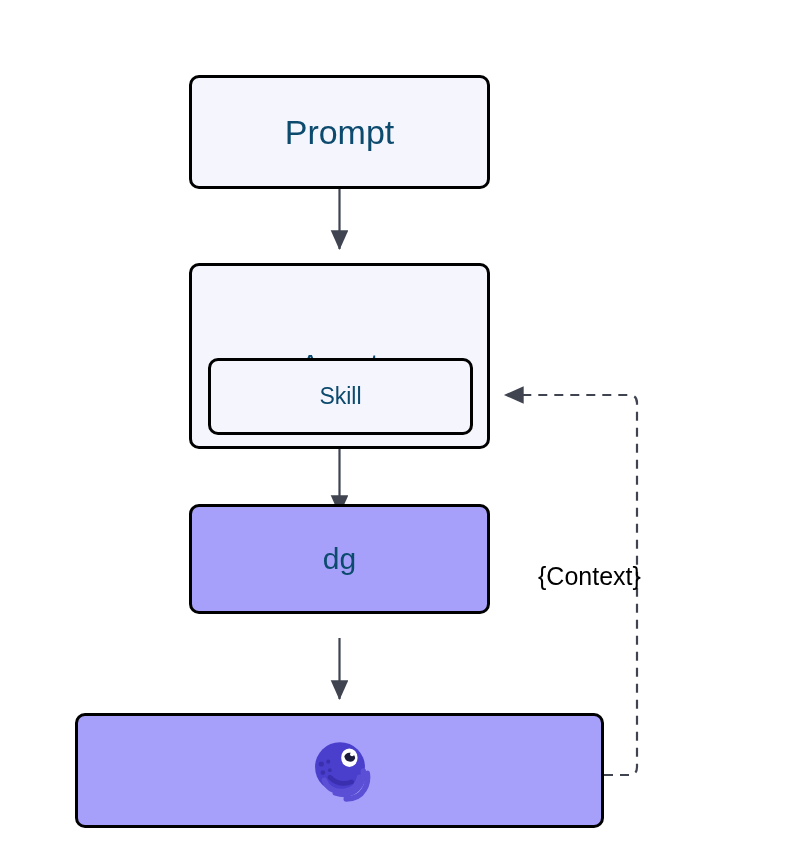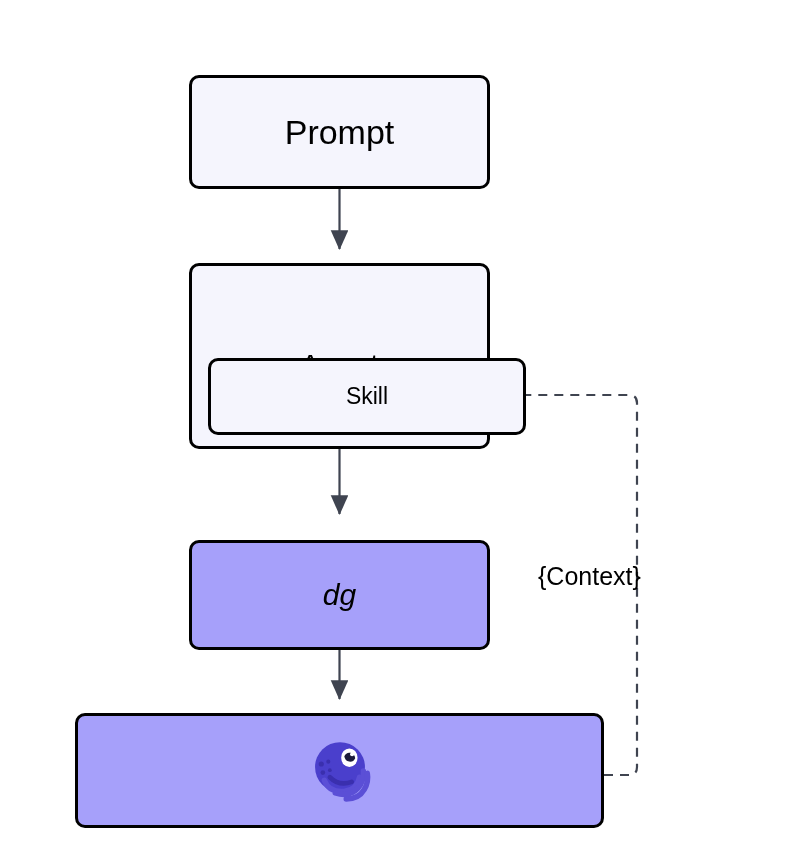--- a/index.html
+++ b/index.html
@@ -18,21 +18,21 @@
     overflow: hidden;
   }
   .node {
     position: absolute;
     box-sizing: border-box;
     border: 3px solid #000000;
     border-radius: 10px;
     display: flex;
     align-items: center;
     justify-content: center;
-    color: #000000;
+    color: #0c4a6e;
   }
   .node-light { background: #f5f5fd; }
   .node-accent { background: #a6a0fa; }
 
   #node-prompt {
     left: 189px; top: 75px; width: 301px; height: 114px;
   }
   #node-agent {
     left: 189px; top: 263px; width: 301px; height: 186px;
     align-items: flex-start;
@@ -40,30 +40,30 @@
     flex-direction: column;
   }
   #agent-label {
     width: 100%;
     text-align: center;
     margin-top: 18px;
   }
   #node-skill {
     position: absolute;
     box-sizing: border-box;
-    left: 16px; top: 92px; width: 318px; height: 77px;
+    left: 16px; top: 92px; width: 265px; height: 77px;
     background: #f5f5fd;
     border: 3px solid #000000;
     border-radius: 10px;
     display: flex;
     align-items: center;
     justify-content: center;
   }
   #node-dg {
-    left: 189px; top: 540px; width: 301px; height: 110px; font-style: italic;
+    left: 189px; top: 504px; width: 301px; height: 110px;
   }
   #node-mascot {
     left: 75px; top: 713px; width: 529px; height: 115px;
   }
 
   .label-xl { font-size: 34px; line-height: 1; }
   .label-lg { font-size: 30px; line-height: 1; }
   .label-md { font-size: 23px; line-height: 1; }
 
   #context-label {

